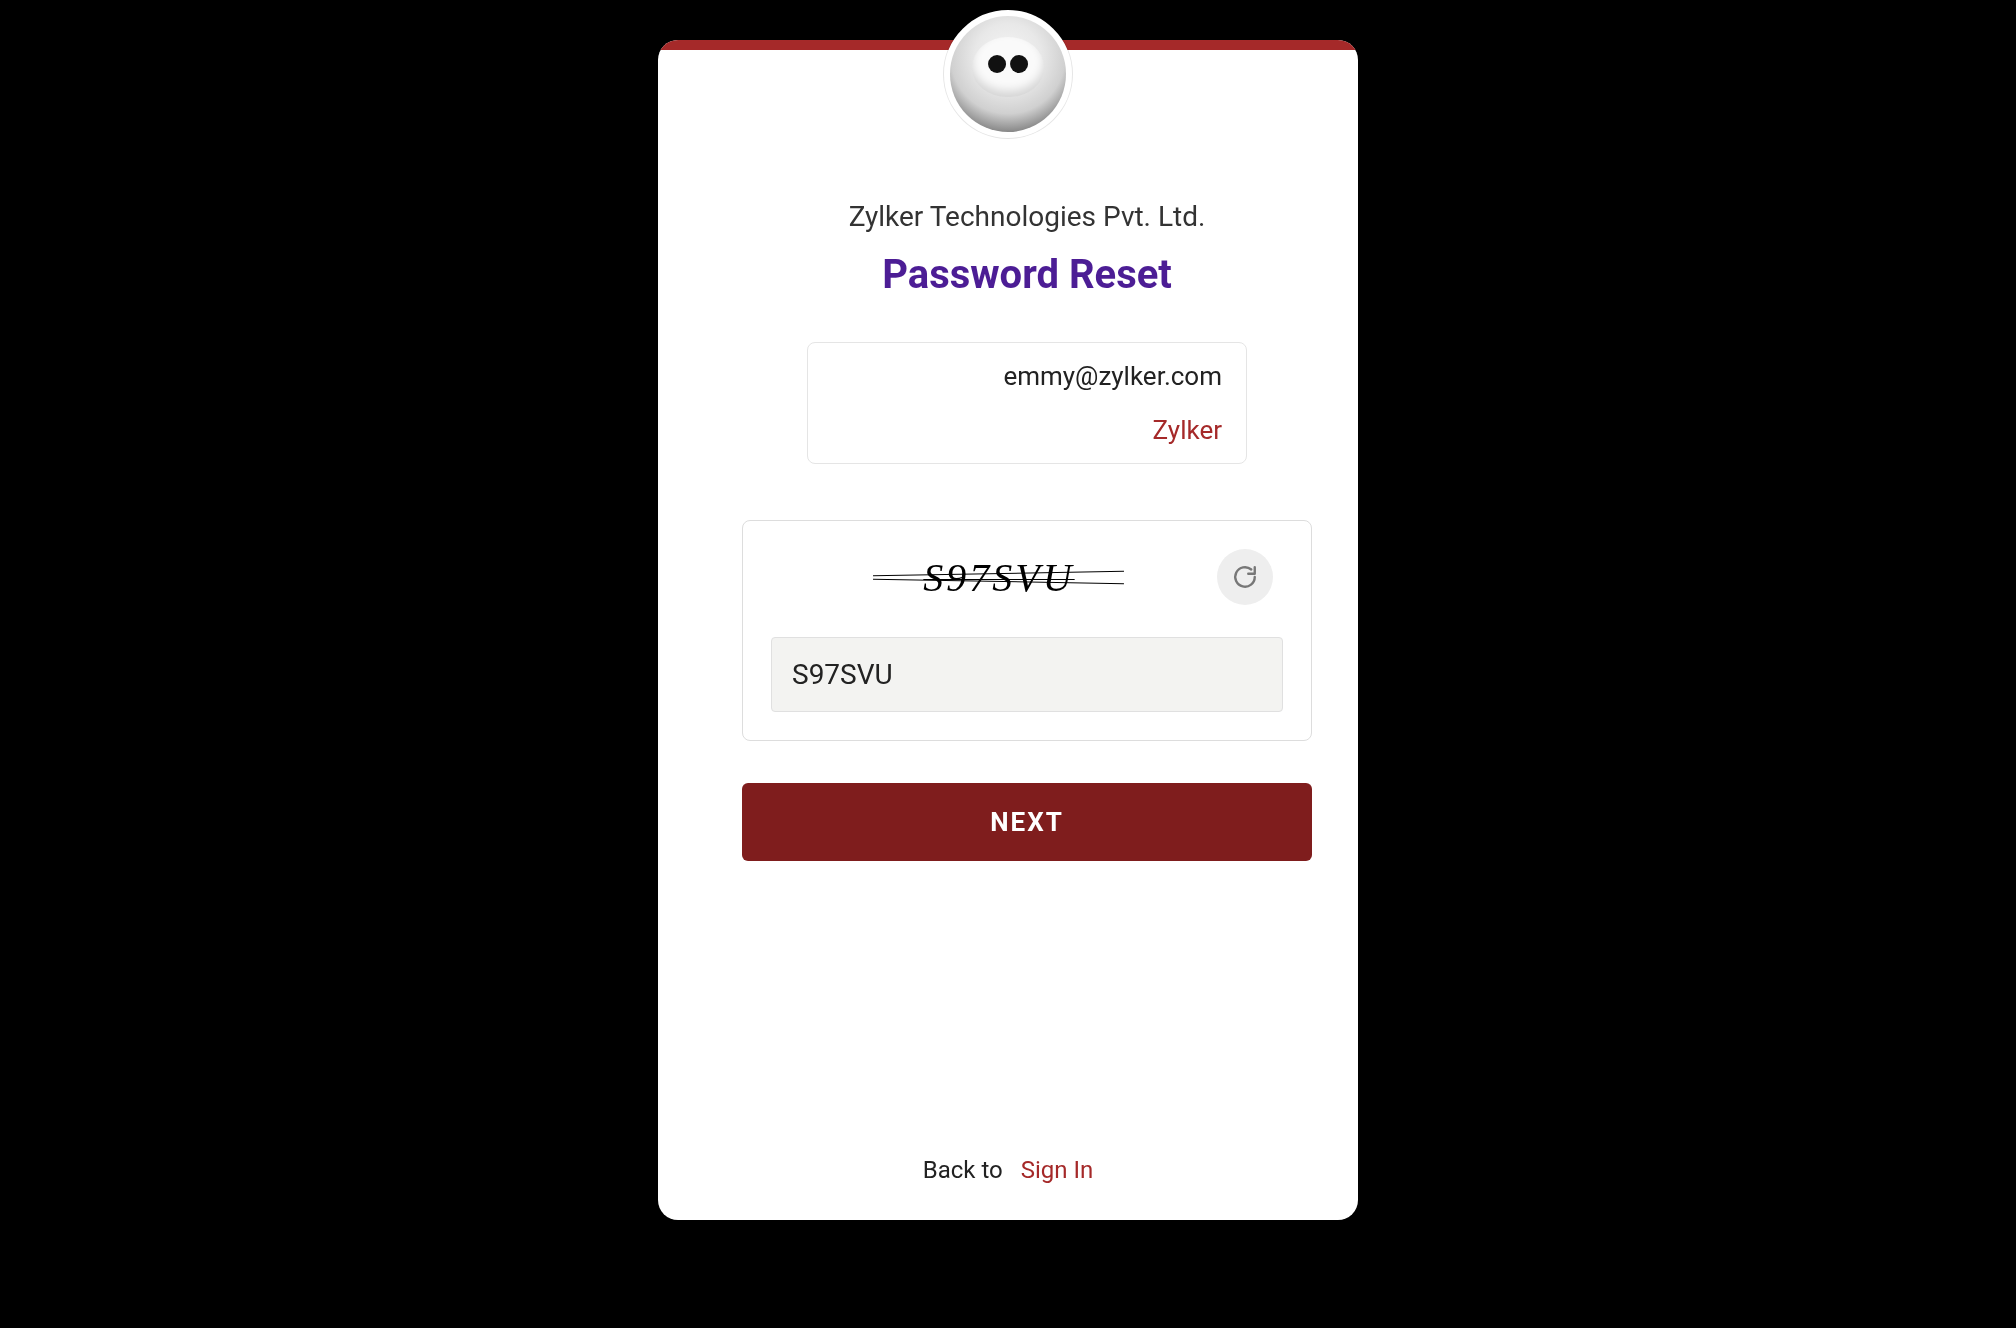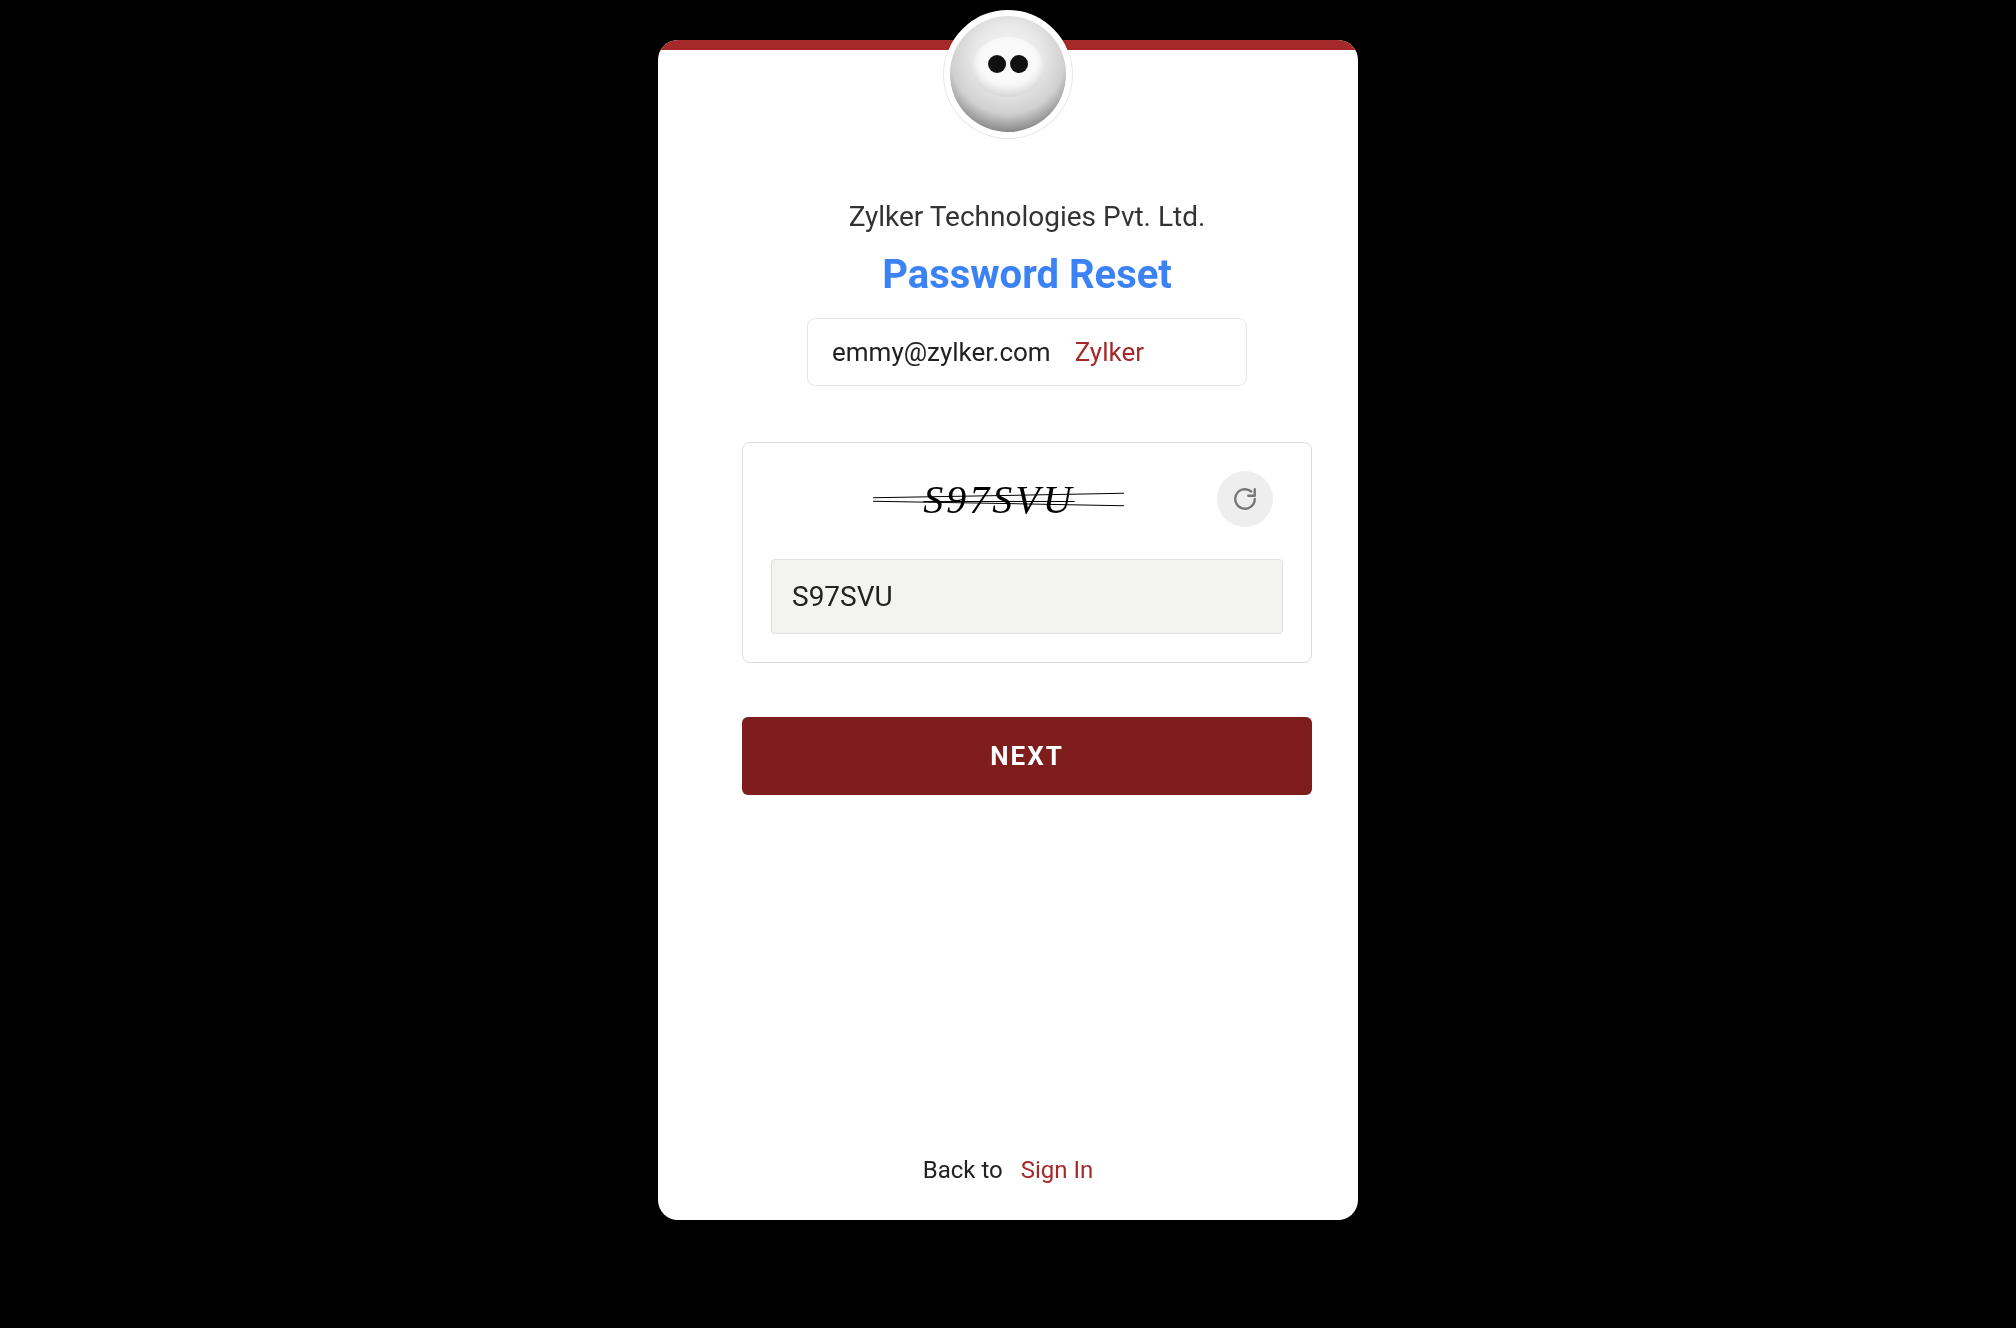--- a/index.html
+++ b/index.html
@@ -87,54 +87,55 @@
     .company-name {
       font-size: 28px;
       color: #333;
       text-align: center;
       font-weight: 400;
       margin-top: 40px;
     }
     .page-title {
       font-size: 40px;
       font-weight: 700;
-      color: #3b82f6;
+      color: #4c1d95;
       text-align: center;
       margin-top: 18px;
-      margin-bottom: 20px;
+      margin-bottom: 44px;
     }
     .email-box {
       width: 440px;
       border: 1px solid #e5e5e5;
       border-radius: 8px;
       padding: 18px 24px;
       display: flex;
-      align-items: flex-start;
+      align-items: flex-end;
       justify-content: flex-start;
       gap: 24px;
       margin-bottom: 56px;
+      flex-direction: column;
     }
     .email-text {
       font-size: 26px;
       color: #222;
     }
     .change-link {
       font-size: 26px;
       color: #a52929;
       cursor: pointer;
       background: none;
       border: none;
       font-family: inherit;
     }
     .captcha-box {
       width: 570px;
       border: 1px solid #ddd;
       border-radius: 8px;
       padding: 28px 28px;
-      margin-bottom: 54px;
+      margin-bottom: 42px;
     }
     .captcha-display-row {
       display: flex;
       align-items: center;
       justify-content: space-between;
       margin-bottom: 32px;
       padding: 0 10px;
     }
     .captcha-image {
       flex: 1;

